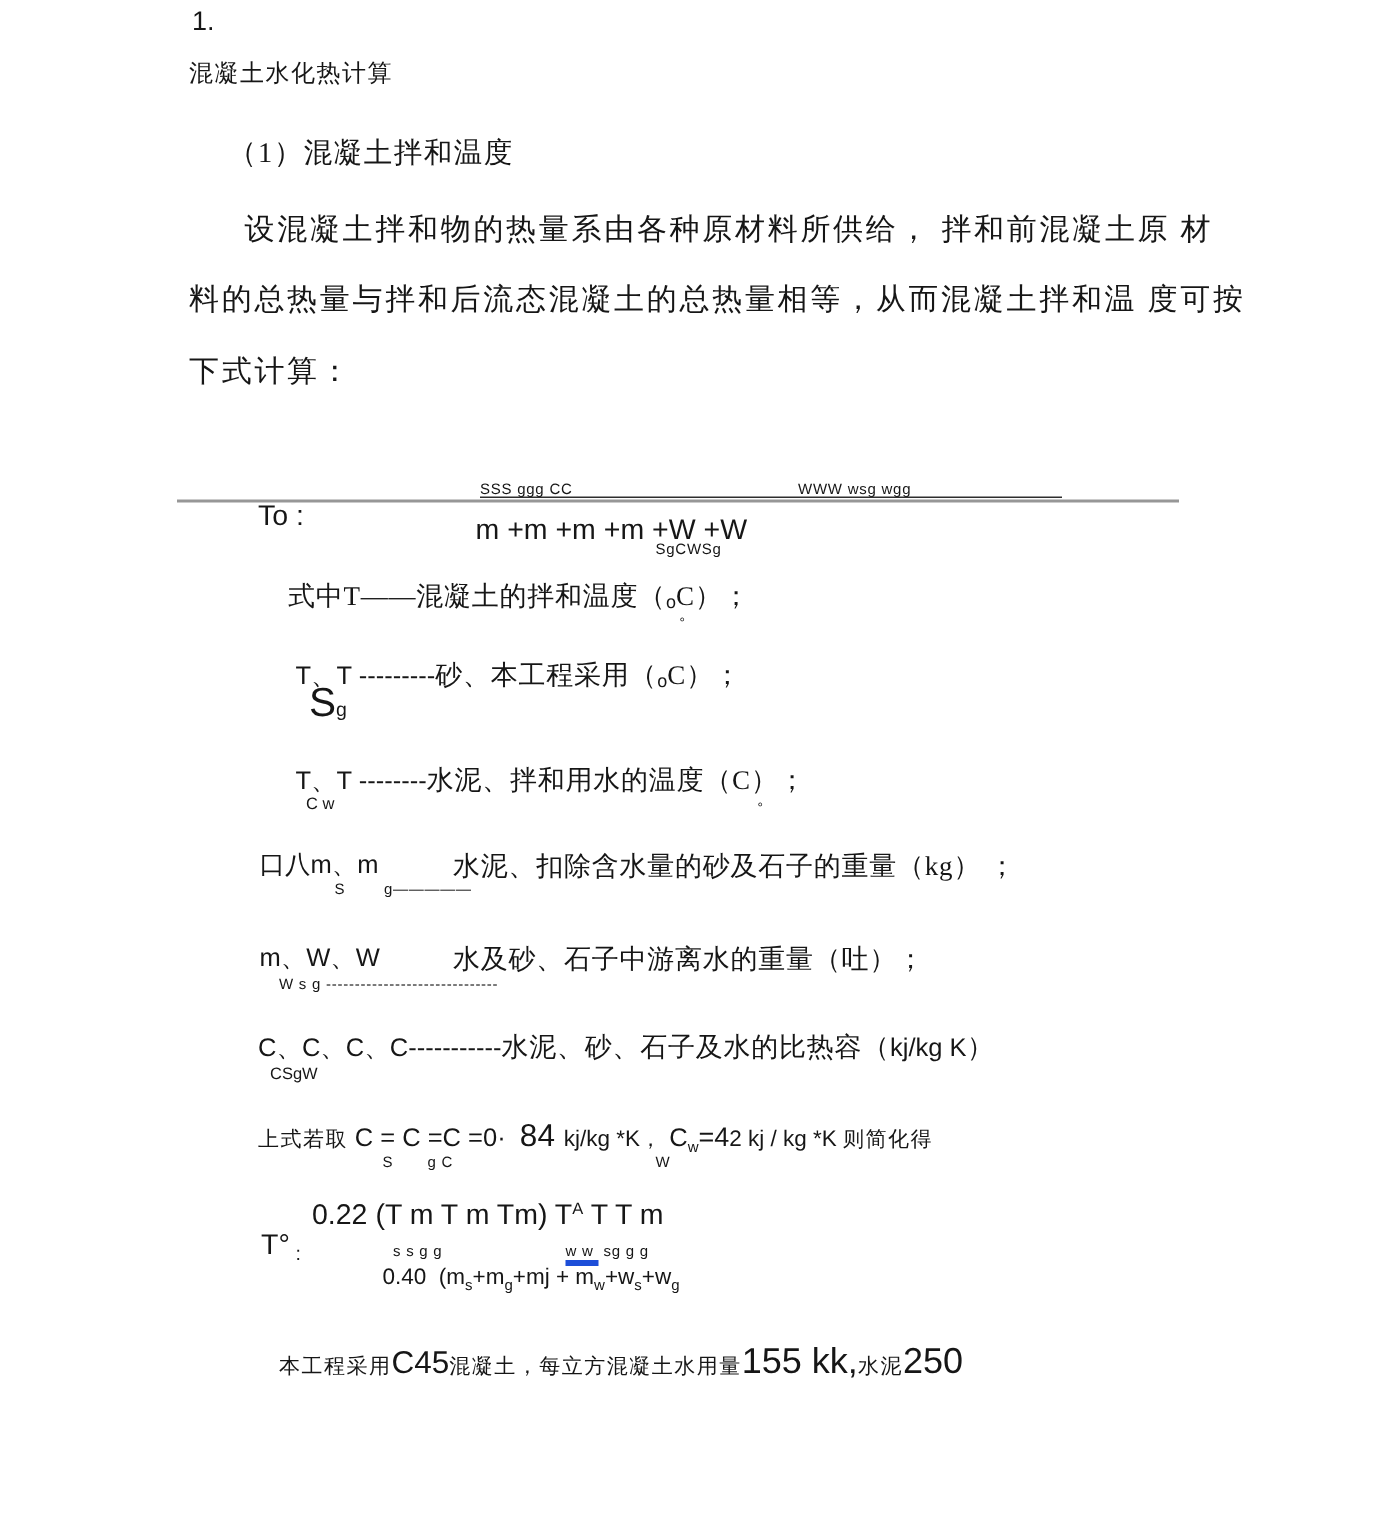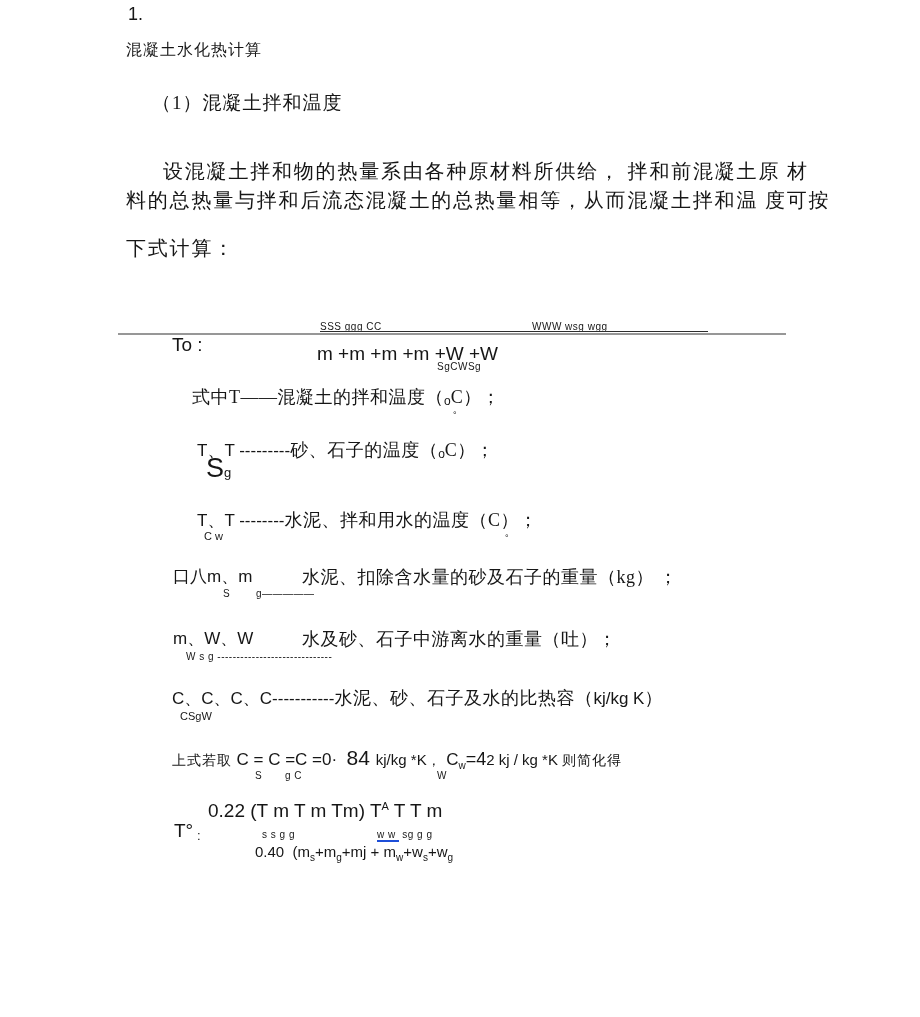--- a/index.html
+++ b/index.html
@@ -12,47 +12,47 @@
   .d18{font-size:18px;letter-spacing:0.5px;}
   .c19{font-size:14px;letter-spacing:1px;}
   .sub{font-size:10px;letter-spacing:0.5px;}
   .sub11{font-size:11px;}
   .degsym{font-size:12px;vertical-align:-2px;}
   .sup{font-size:11px;vertical-align:7px;}
   .insub{font-size:10px;vertical-align:-4px;}
   .tiny{font-size:9px;}
   .rule-dark{position:absolute;background:#2e2e2e;height:1px;}
   .rule-gray{position:absolute;background:#979797;height:2px;}
-  .ul{border-bottom:2px solid #1d4ed8;display:inline-block;line-height:1;}
+  .ul{border-bottom:4px solid #1d4ed8;display:inline-block;line-height:1;}
 </style>
 </head>
 <body>
 
 <div class="doc">
 
   <div class="abs sans" style="left:128px;top:4px;font-size:18px">1.</div>
   <div class="abs serif" style="left:126px;top:41px;font-size:16px;letter-spacing:1px">混凝土水化热计算</div>
   <div class="abs serif" style="left:152px;top:92px;font-size:19px;letter-spacing:1px">（1）混凝土拌和温度</div>
 
-  <div class="abs serif para" style="left:163px;top:160px">设混凝土拌和物的热量系由各种原材料所供给， 拌和前混凝土原 材</div>
+  <div class="abs serif para" style="left:163px;top:142px">设混凝土拌和物的热量系由各种原材料所供给， 拌和前混凝土原 材</div>
   <div class="abs serif para" style="left:126px;top:189px">料的总热量与拌和后流态混凝土的总热量相等，从而混凝土拌和温 度可按</div>
   <div class="abs serif para" style="left:126px;top:237px">下式计算：</div>
 
   <div class="abs sans sub" style="left:320px;top:321px">SSS ggg CC</div>
   <div class="abs sans sub" style="left:532px;top:321px">WWW wsg wgg</div>
   <div class="rule-dark" style="left:320px;top:331px;width:388px"></div>
   <div class="rule-gray" style="left:118px;top:333px;width:668px"></div>
   <div class="abs sans" style="left:172px;top:334px;font-size:19px">To :</div>
   <div class="abs sans" style="left:317px;top:343px;font-size:19px">m +m +m +m +W +W</div>
   <div class="abs sans sub" style="left:437px;top:361px">SgCWSg</div>
 
   <div class="abs" style="left:192px;top:387px"><span class="serif d18">式中T——混凝土的拌和温度（</span><span class="sans degsym">o</span><span class="serif d18">C）；</span></div>
   <div class="abs sans tiny" style="left:453px;top:410px">°</div>
 
-  <div class="abs" style="left:197px;top:440px"><span class="sans d17">T、T ---------</span><span class="serif d18">砂、石子的温度（</span><span class="sans degsym">o</span><span class="serif d18">C）；</span></div>
+  <div class="abs" style="left:197px;top:440px"><span class="sans d17">T、T ---------</span><span class="serif d18">砂、本工程采用（</span><span class="sans degsym">o</span><span class="serif d18">C）；</span></div>
   <div class="abs sans" style="left:206px;top:453px;font-size:27px"><span>S</span><span style="font-size:13px">g</span></div>
 
   <div class="abs" style="left:197px;top:510px"><span class="sans d17">T、T --------</span><span class="serif d18">水泥、拌和用水的温度（C）；</span></div>
   <div class="abs sans sub11" style="left:204px;top:530px">C w</div>
   <div class="abs sans tiny" style="left:505px;top:533px">°</div>
 
   <div class="abs sans d17" style="left:173px;top:567px">口八m、m</div>
   <div class="abs serif d18" style="left:302px;top:567px">水泥、扣除含水量的砂及石子的重量（kg） ；</div>
   <div class="abs sans sub" style="left:223px;top:588px">S</div>
   <div class="abs sans sub" style="left:256px;top:588px">g—————</div>
@@ -69,14 +69,15 @@
   <div class="abs sans sub" style="left:285px;top:770px">g C</div>
   <div class="abs sans sub" style="left:437px;top:770px">W</div>
 
   <div class="abs sans" style="left:208px;top:800px;font-size:19px"><span>0.22 (T m T m Tm) T</span><span class="sup">A</span><span> T T m</span></div>
   <div class="abs sans" style="left:174px;top:820px;font-size:19px">T°</div>
   <div class="abs sans" style="left:197px;top:829px;font-size:13px">:</div>
   <div class="abs sans sub" style="left:262px;top:829px">s s g g</div>
   <div class="abs sans sub" style="left:377px;top:829px"><span class="ul">w w </span><span> sg g g</span></div>
   <div class="abs sans" style="left:255px;top:843px;font-size:15px"><span>0.40  (m</span><span class="insub">s</span><span>+m</span><span class="insub">g</span><span>+mj + m</span><span class="insub">w</span><span>+w</span><span class="insub">s</span><span>+w</span><span class="insub">g</span></div>
 
+  <div class="abs" style="left:186px;top:894px"><span class="serif c19">本工程采用</span><span class="sans" style="font-size:21px">C45</span><span class="serif c19">混凝土，每立方混凝土水用量</span><span class="sans" style="font-size:24px">155 kk,</span><span class="serif c19">水泥</span><span class="sans" style="font-size:24px">250</span></div>
 
 </div>
 
 </body></html>

